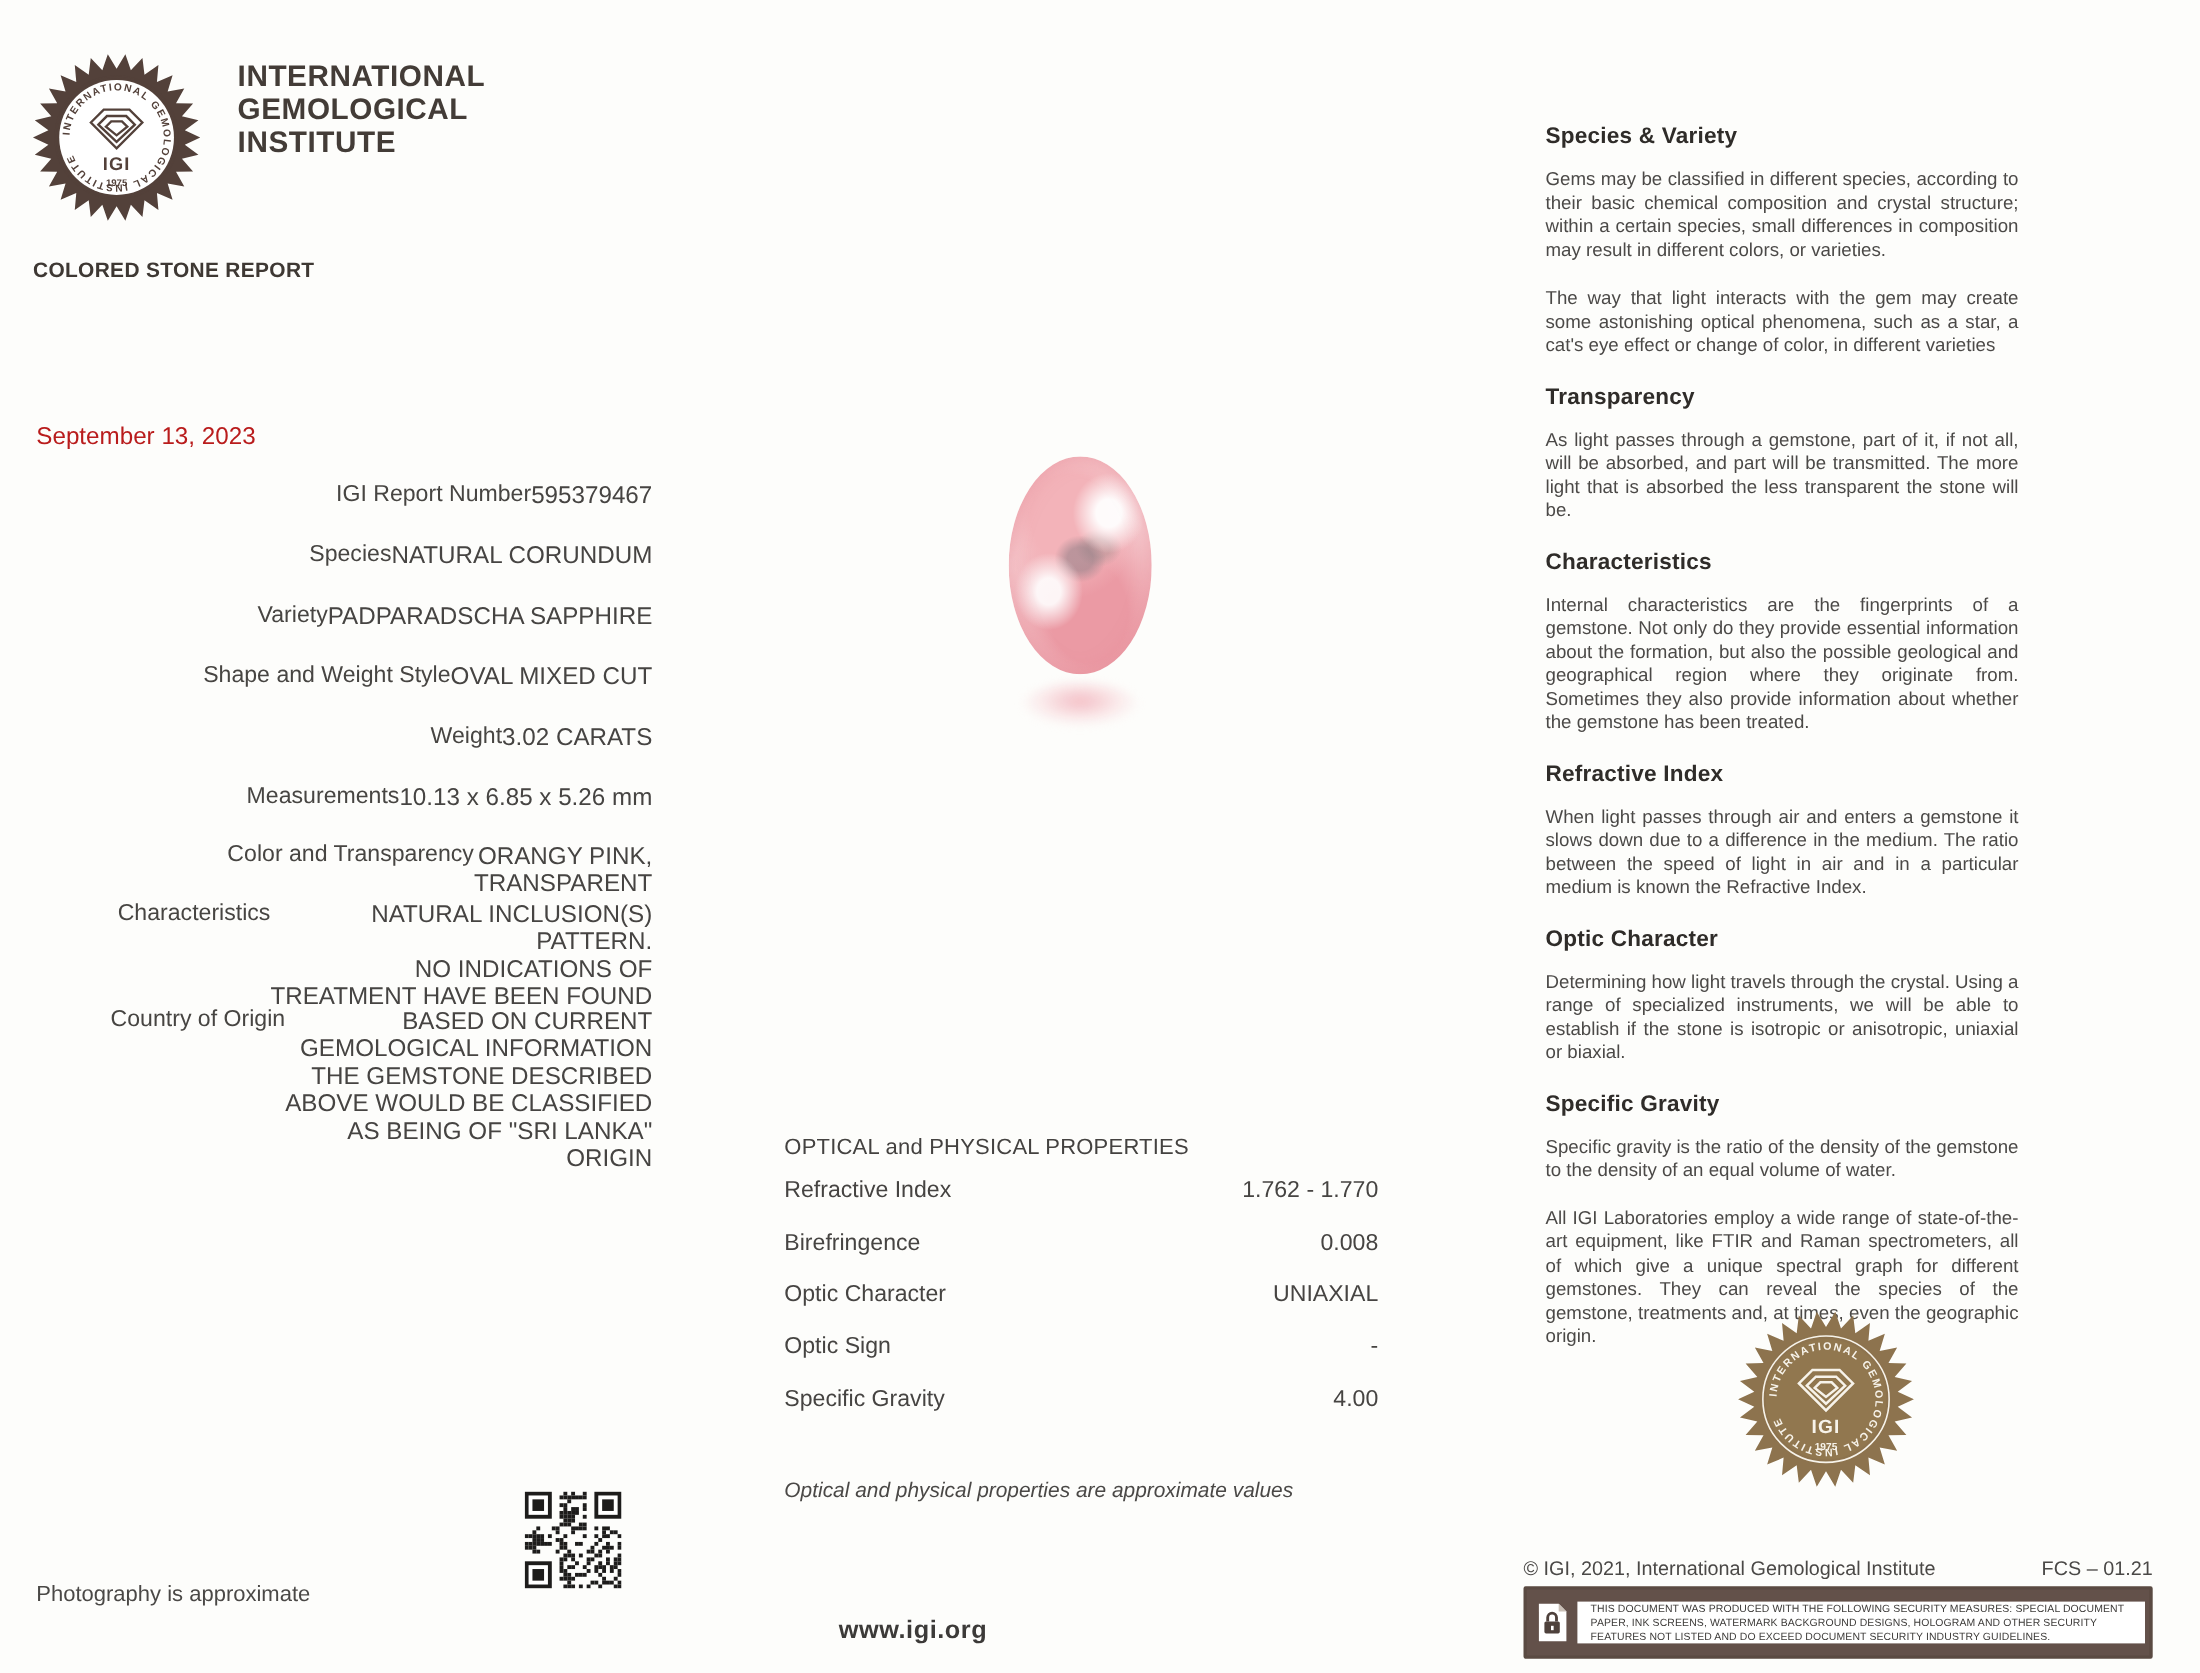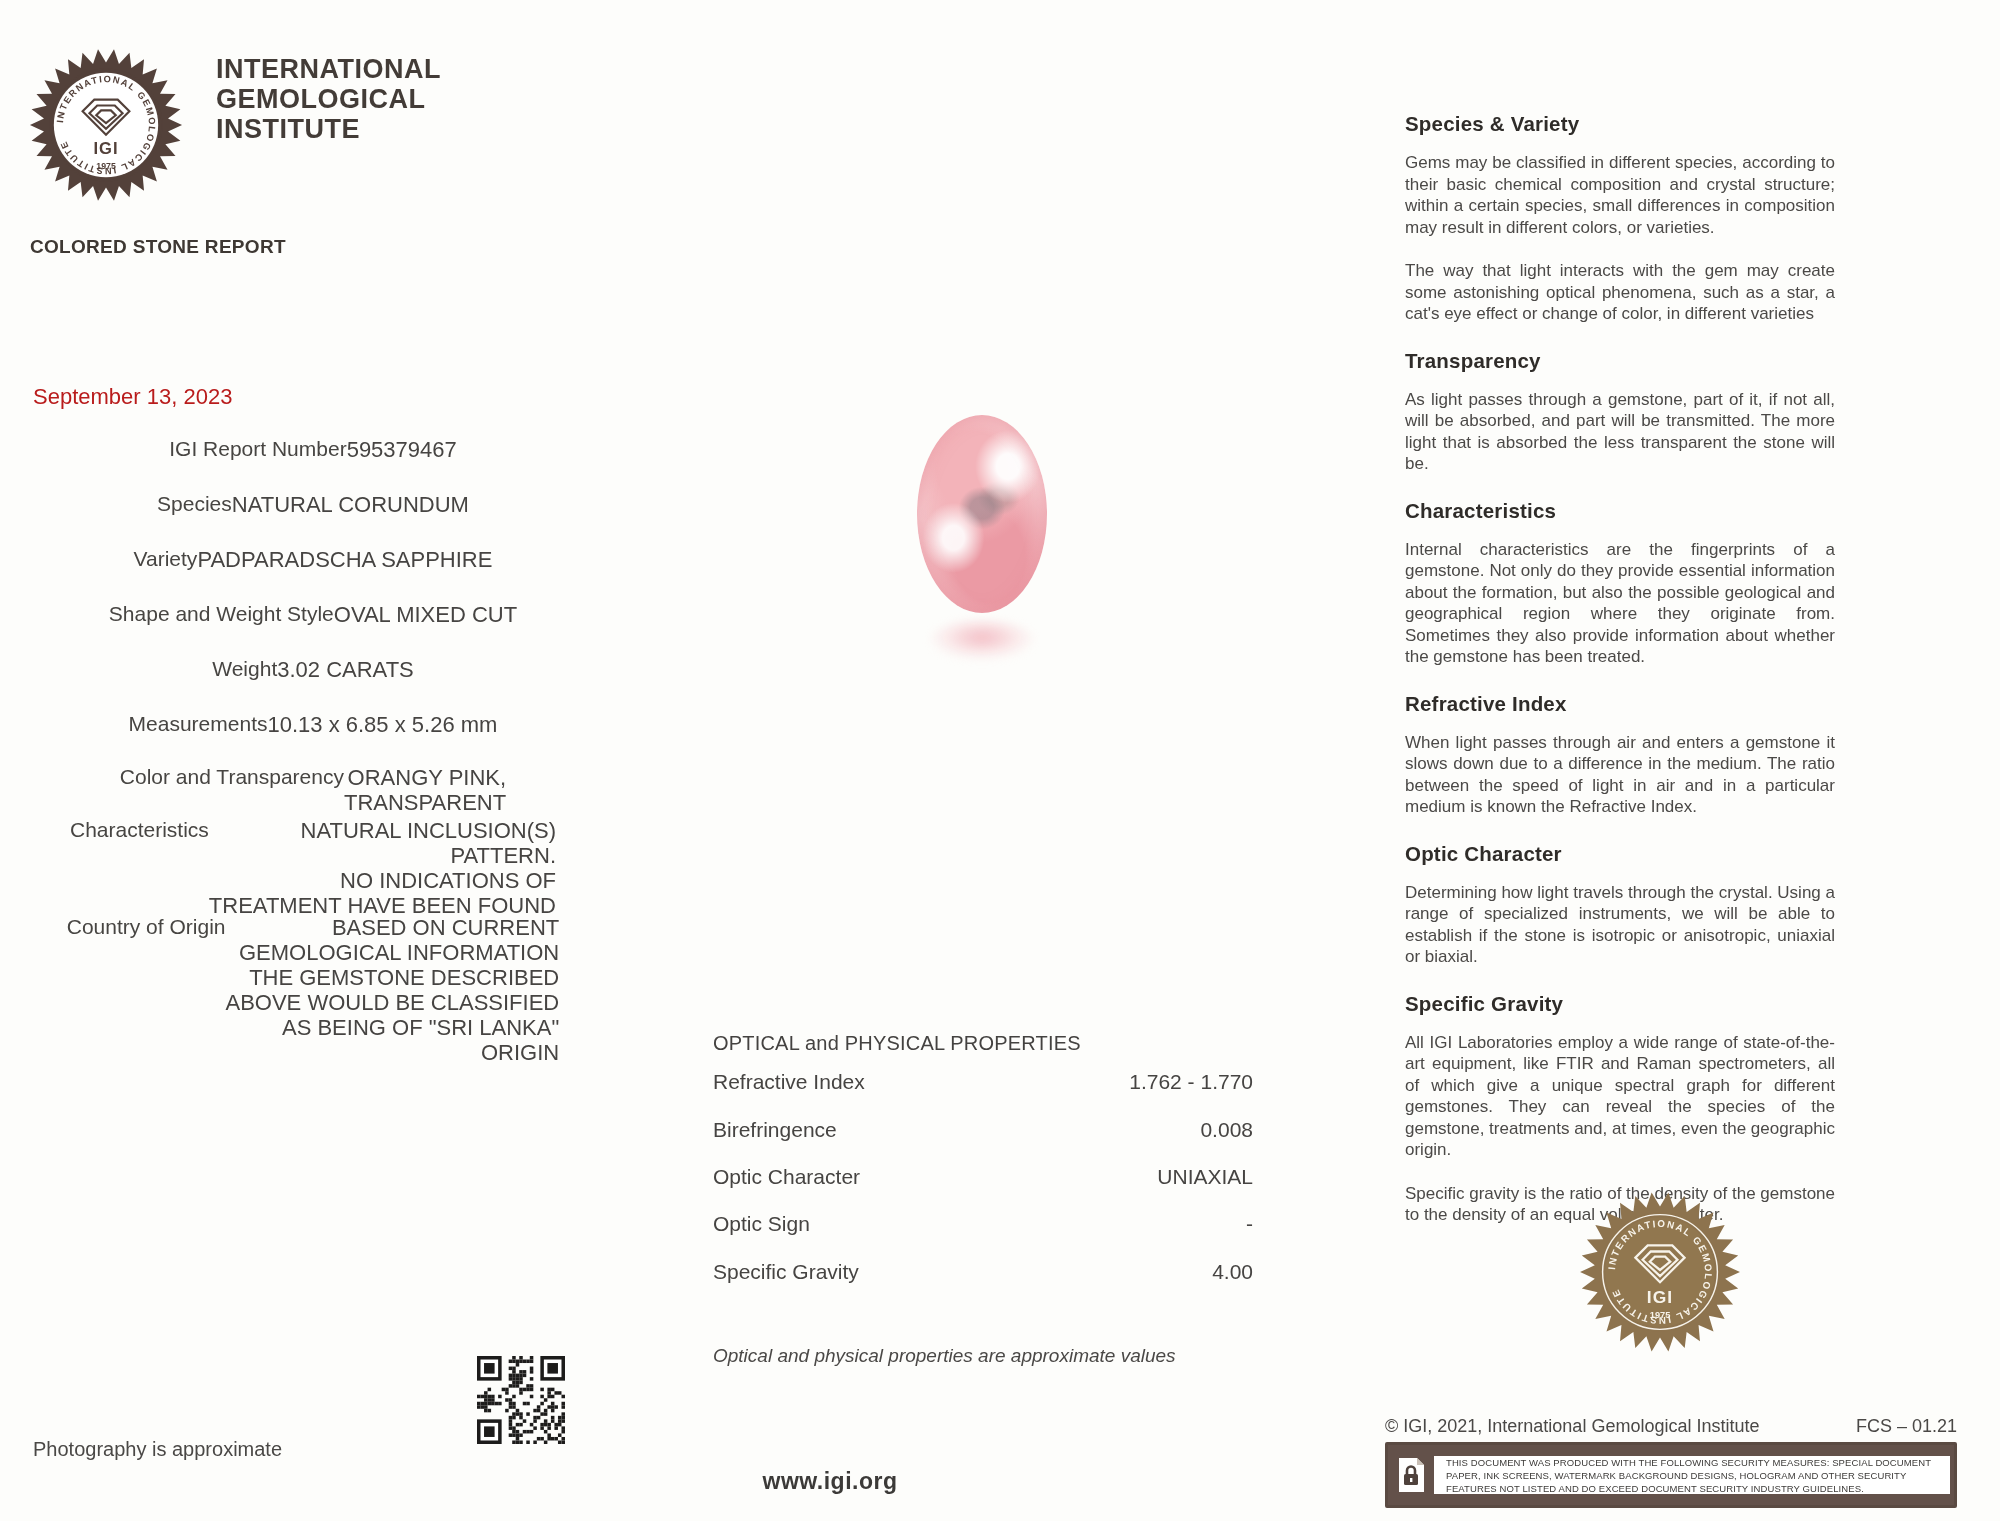--- a/index.html
+++ b/index.html
@@ -26,21 +26,21 @@
   
   .seal{display:block;}
   .seal svg{display:block;width:100%;height:100%;}
   .seal-top{left:28px;top:46px;width:156px;height:158px;}
   .seal-gold{left:1578px;top:1190px;width:164px;height:164px;}
   svg text{font-family:"Liberation Sans", sans-serif;}
 
   
   .drow{
     position:absolute;left:33px;width:560px;
-    display:flex;justify-content:center;align-items:flex-start;
+    display:flex;justify-content:flex-end;align-items:flex-start;
     font-size:22px;color:#464442;
   }
   .dlabel{font-size:21px;white-space:nowrap;color:#474542;}
   .dvalue{text-align:right;white-space:pre-line;line-height:25px;}
   .ddate{position:absolute;left:33px;font-size:22px;color:#b91c1c;}
   .photo-note{left:33px;top:1438px;font-size:20px;color:#4a4846;}
 
   
   .gem{
     left:917px;top:415px;width:130px;height:198px;border-radius:50%;
@@ -411,22 +411,22 @@
   <div class="sb-heading">Characteristics</div>
   <p class="sb-para">Internal characteristics are the fingerprints of a gemstone. Not only do they provide essential information about the formation, but also the possible geological and geographical region where they originate from. Sometimes they also provide information about whether the gemstone has been treated.</p>
 
   <div class="sb-heading">Refractive Index</div>
   <p class="sb-para">When light passes through air and enters a gemstone it slows down due to a difference in the medium. The ratio between the speed of light in air and in a particular medium is known the Refractive Index.</p>
 
   <div class="sb-heading">Optic Character</div>
   <p class="sb-para">Determining how light travels through the crystal. Using a range of specialized instruments, we will be able to establish if the stone is isotropic or anisotropic, uniaxial or biaxial.</p>
 
   <div class="sb-heading">Specific Gravity</div>
+  <p class="sb-para">Specific gravity is the ratio of the density of the gemstone to the density of an equal volume of water.</p>
   <p class="sb-para">All IGI Laboratories employ a wide range of state-of-the-art equipment, like FTIR and Raman spectrometers, all of which give a unique spectral graph for different gemstones. They can reveal the species of the gemstone, treatments and, at times, even the geographic origin.</p>
-  <p class="sb-para">Specific gravity is the ratio of the density of the gemstone to the density of an equal volume of water.</p>
 </div>
 
 <div class="abs seal seal-gold">
   <svg viewBox="-80 -80 160 160">
       <polygon points="78.0,0.0 63.6,6.7 76.3,16.2 60.9,19.8 71.3,31.7 55.4,32.0 63.1,45.8 47.6,42.8 52.2,58.0 37.6,51.8 39.0,67.5 26.0,58.5 24.1,74.2 13.3,62.6 8.2,77.6 0.0,64.0 -8.2,77.6 -13.3,62.6 -24.1,74.2 -26.0,58.5 -39.0,67.5 -37.6,51.8 -52.2,58.0 -47.6,42.8 -63.1,45.8 -55.4,32.0 -71.3,31.7 -60.9,19.8 -76.3,16.2 -63.6,6.7 -78.0,0.0 -63.6,-6.7 -76.3,-16.2 -60.9,-19.8 -71.3,-31.7 -55.4,-32.0 -63.1,-45.8 -47.6,-42.8 -52.2,-58.0 -37.6,-51.8 -39.0,-67.5 -26.0,-58.5 -24.1,-74.2 -13.3,-62.6 -8.2,-77.6 -0.0,-64.0 8.2,-77.6 13.3,-62.6 24.1,-74.2 26.0,-58.5 39.0,-67.5 37.6,-51.8 52.2,-58.0 47.6,-42.8 63.1,-45.8 55.4,-32.0 71.3,-31.7 60.9,-19.8 76.3,-16.2 63.6,-6.7" fill="#8d734e"></polygon>
       <circle r="58" fill="#8d734e"></circle>
       <circle r="56" fill="none" stroke="#f7f3ea" stroke-width="1.4"></circle>
       <circle r="53.5" fill="#91774f"></circle>
       <defs>
         <path id="ringpath-b" d="M -44,0 A 44,44 0 1 1 44,0 A 44,44 0 1 1 -44,0" fill="none"></path>

